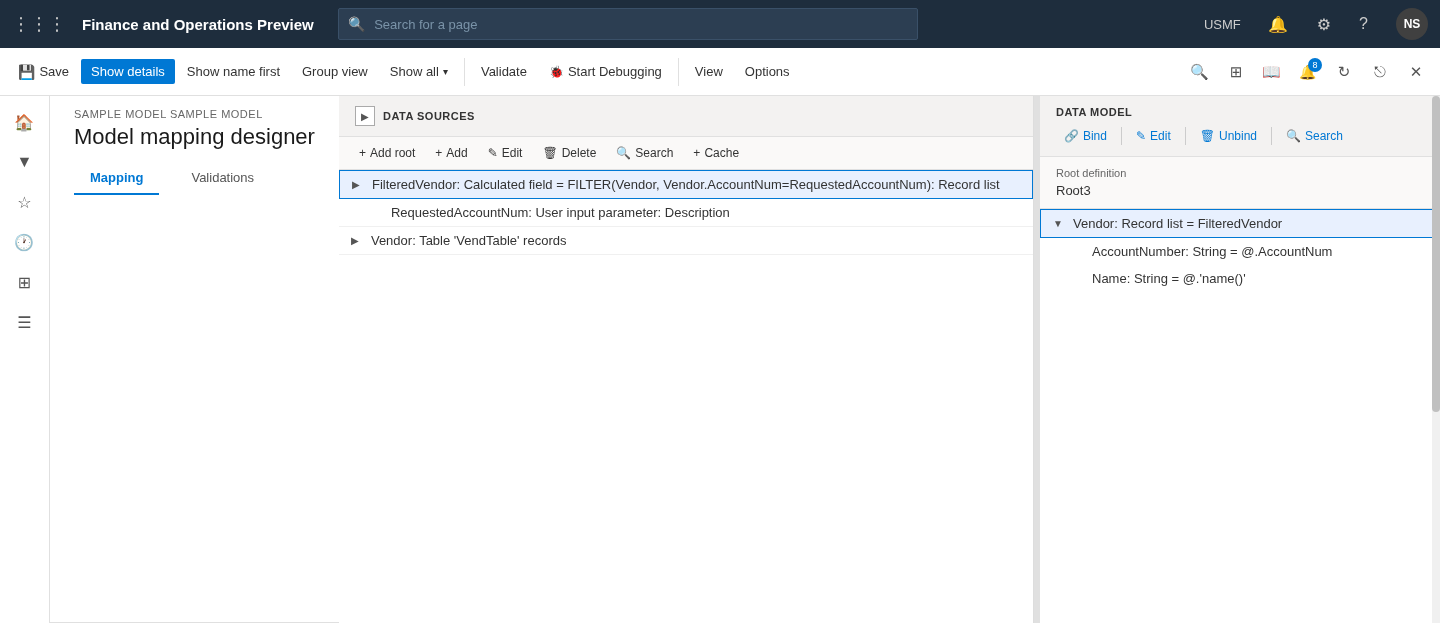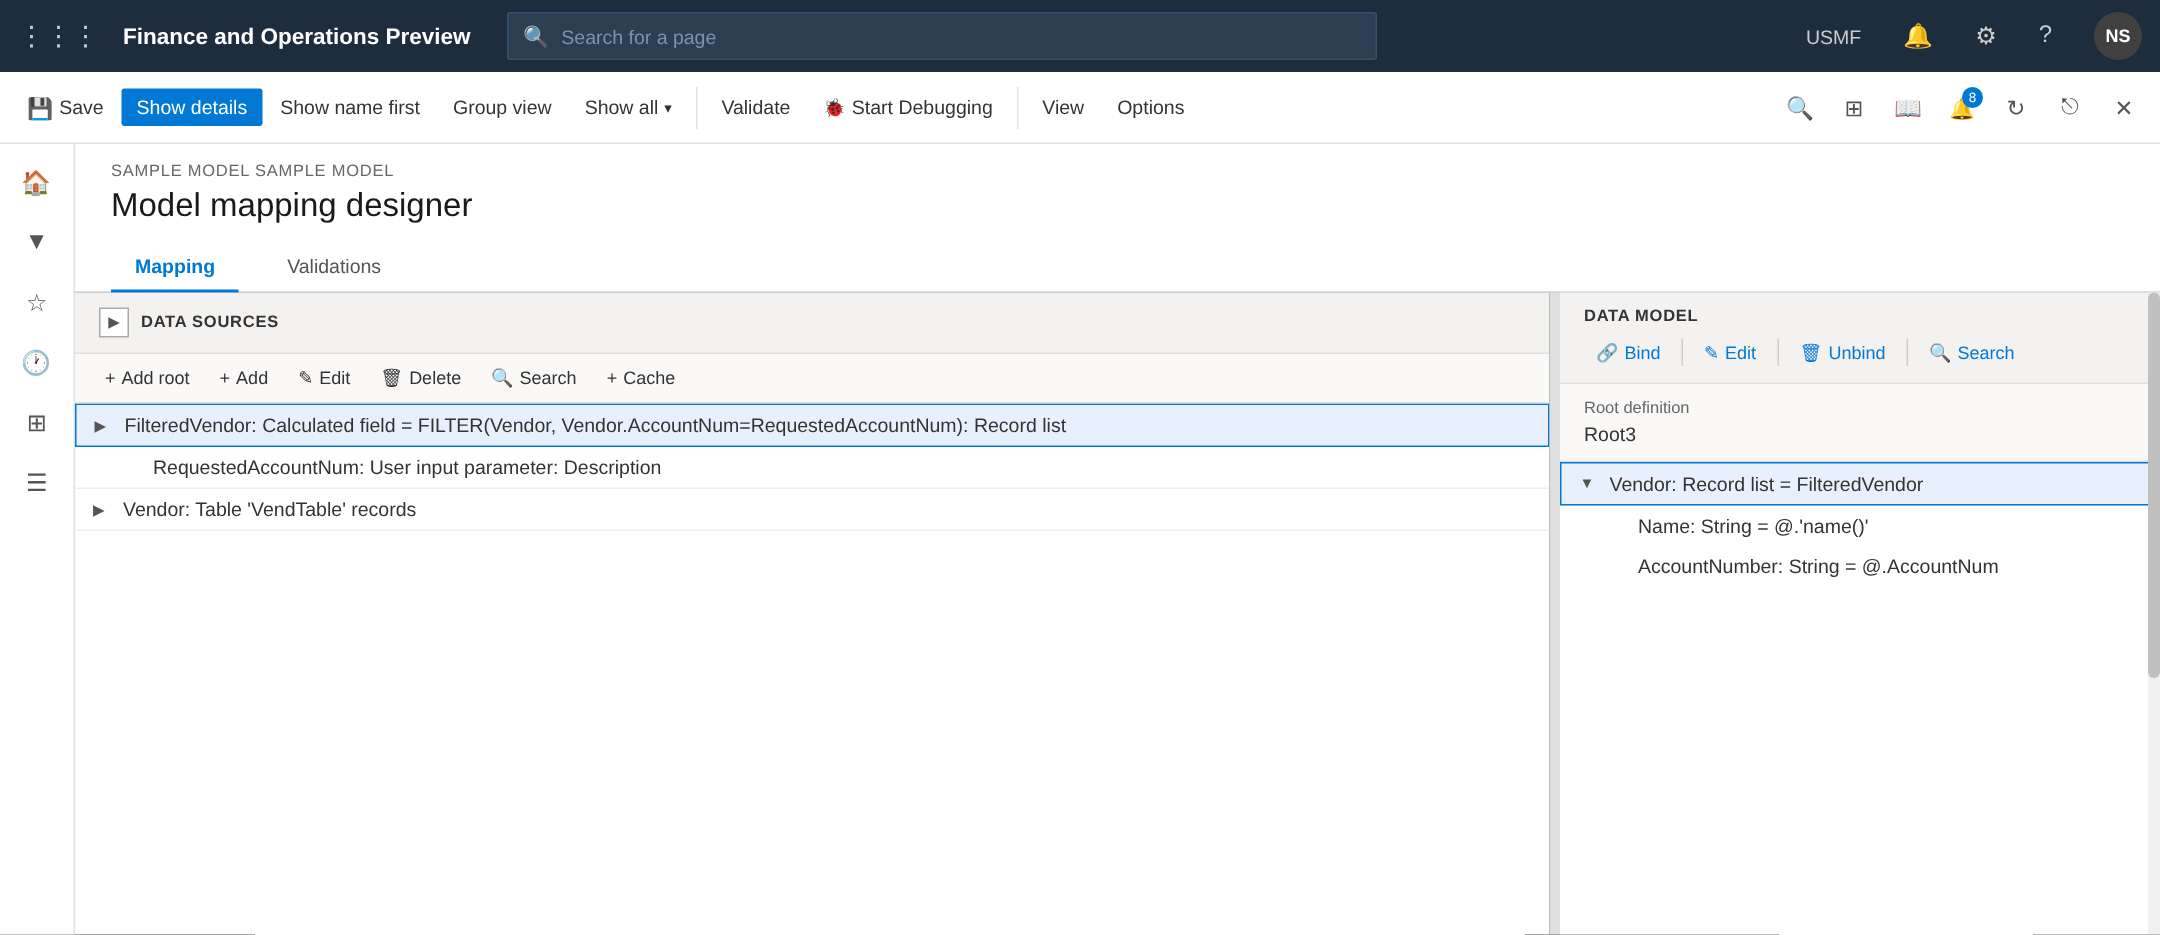--- a/index.html
+++ b/index.html
@@ -109,22 +109,22 @@
       width: 36px; height: 36px;
       display: flex; align-items: center; justify-content: center;
       cursor: pointer; border-radius: 2px; font-size: 16px; color: #555;
     }
 
     
     .content {
       flex: 1;
       overflow: hidden;
       display: flex;
-      flex-direction: column;
-      background: #737373;
+      flex-direction: row;
+      background: #a21caf;
     }
 
     .page-header {
       padding: 12px 24px 0 24px;
       background: #fff;
       border-bottom: 1px solid #e0e0e0;
     }
     .breadcrumb {
       font-size: 11px;
       color: #666;
@@ -500,25 +500,25 @@
           <div class="root-def-label">Root definition</div>
           <div class="root-def-value">Root3</div>
         </div>
         <div class="right-panel-content">
           <div class="dm-tree-item selected">
             <span class="dm-chevron">▼</span>
             <span>Vendor: Record list = FilteredVendor</span>
           </div>
           <div class="dm-tree-item indent-1">
             <span class="dm-chevron"></span>
-            <span>Name: String = @.'name()'</span>
+            <span>AccountNumber: String = @.AccountNum</span>
           </div>
           <div class="dm-tree-item indent-1">
             <span class="dm-chevron"></span>
-            <span>AccountNumber: String = @.AccountNum</span>
+            <span>Name: String = @.'name()'</span>
           </div>
         </div>
         <div class="right-scrollbar">
           <div class="right-scrollbar-thumb"></div>
         </div>
       </div>
 
     </div>
   </div>
 </div>

